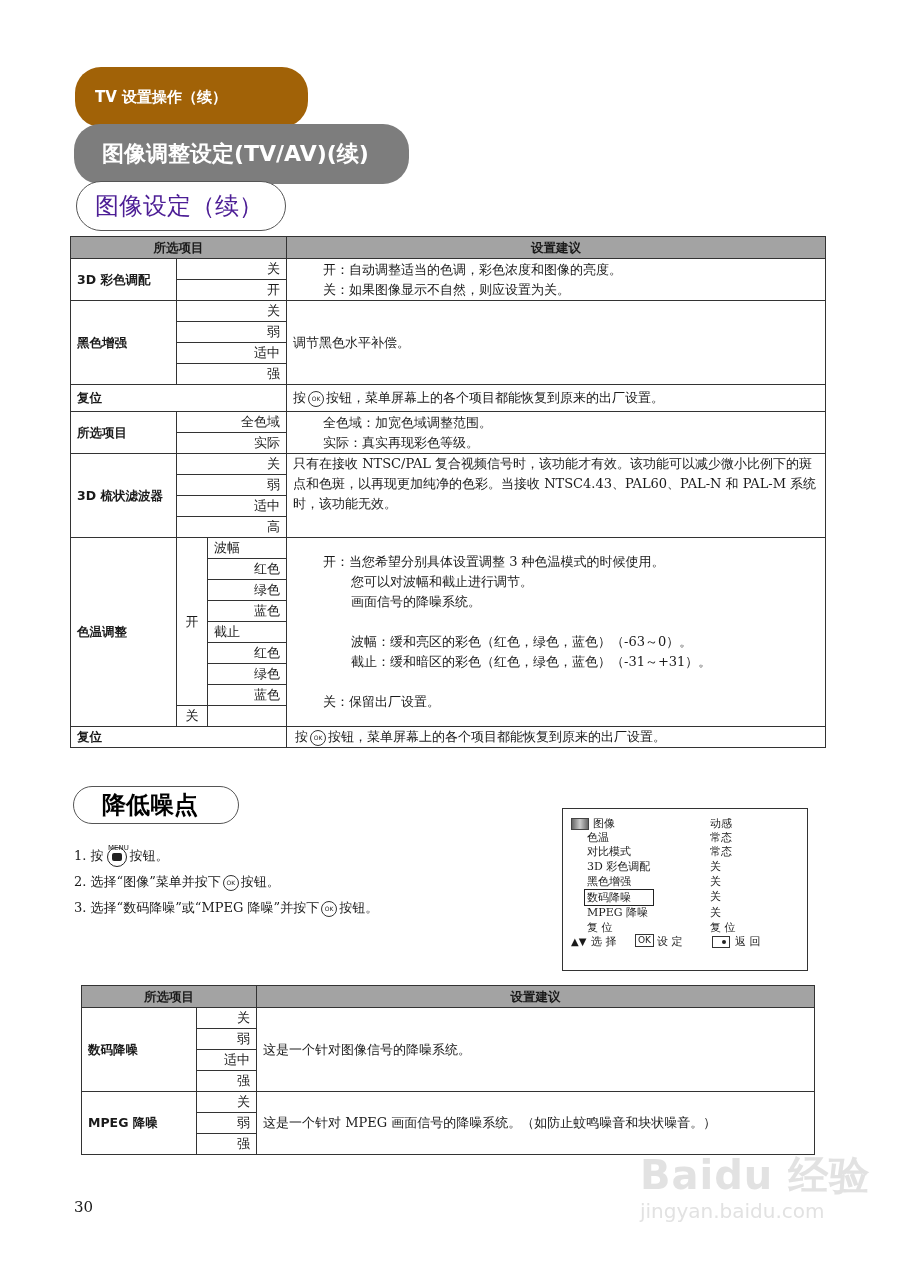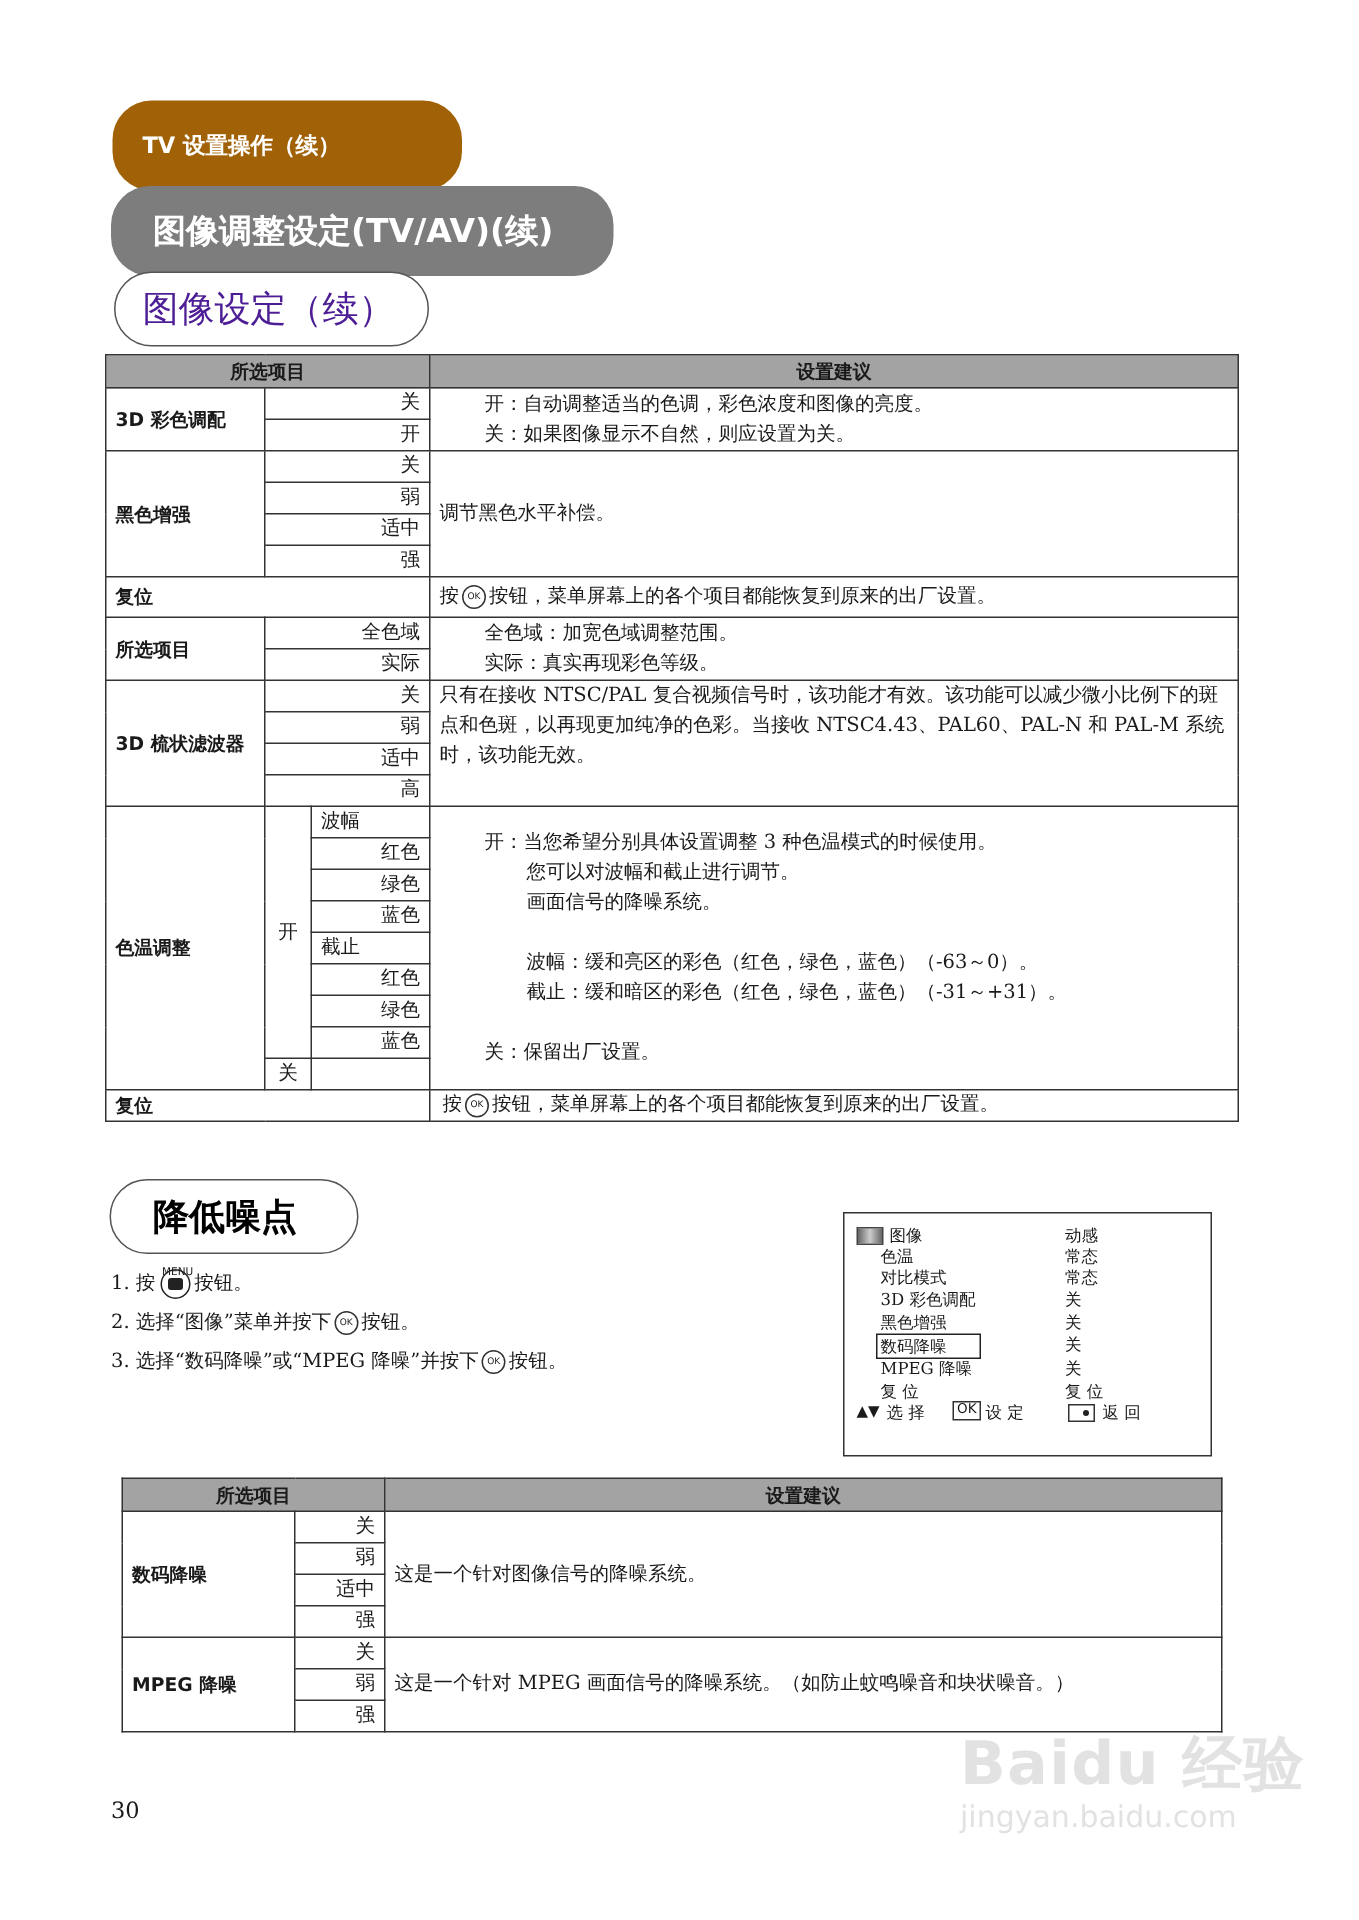--- a/index.html
+++ b/index.html
@@ -7,21 +7,21 @@
          font-family:"DejaVu Serif","Liberation Serif",serif; color:#1a1a1a; }
   .pill { position:absolute; border-radius:26px; box-sizing:border-box;
           font-family:"DejaVu Sans","Liberation Sans",sans-serif; font-weight:bold;
           display:flex; align-items:center; }
   .pill-black { left:75px; top:67px; width:233px; height:60px; background:#a16207; color:#fff;
                 font-size:15px; padding-left:20px; }
   .pill-gray { left:74px; top:124px; width:335px; height:60px; background:#7d7d7d; color:#fff;
                font-size:22px; padding-left:28px; }
   .pill-outline { left:76px; top:181px; width:210px; height:50px; background:#fff; color:#4c1d95;
                   border:1.5px solid #555; font-size:24px; font-weight:normal; padding-left:18px; }
-  .pill-outline2 { left:73px; top:786px; width:166px; height:50px; background:#fff; color:#000;
+  .pill-outline2 { left:73px; top:786px; width:166px; height:38px; background:#fff; color:#000;
                    border:1.5px solid #555; font-size:24px; padding-left:28px;align-items:center; }
 
   table.spec { position:absolute; border-collapse:collapse; table-layout:fixed; font-size:13px; }
   table.spec td, table.spec th { border:1px solid #333; padding:0 6px; line-height:20px; vertical-align:middle; }
   table.spec th { background:#a3a3a3; font-weight:bold; height:21px; font-family:"DejaVu Sans","Liberation Sans",sans-serif; font-size:12.5px; }
   td.name { font-weight:bold; font-family:"DejaVu Sans","Liberation Sans",sans-serif; font-size:12.5px; }
   td.opt { text-align:right; height:20px; }
   td.optl { text-align:left; height:20px; }
   td.desc { padding:4px 8px; }
   td.desc div { line-height:20px;margin-left:30px; }

